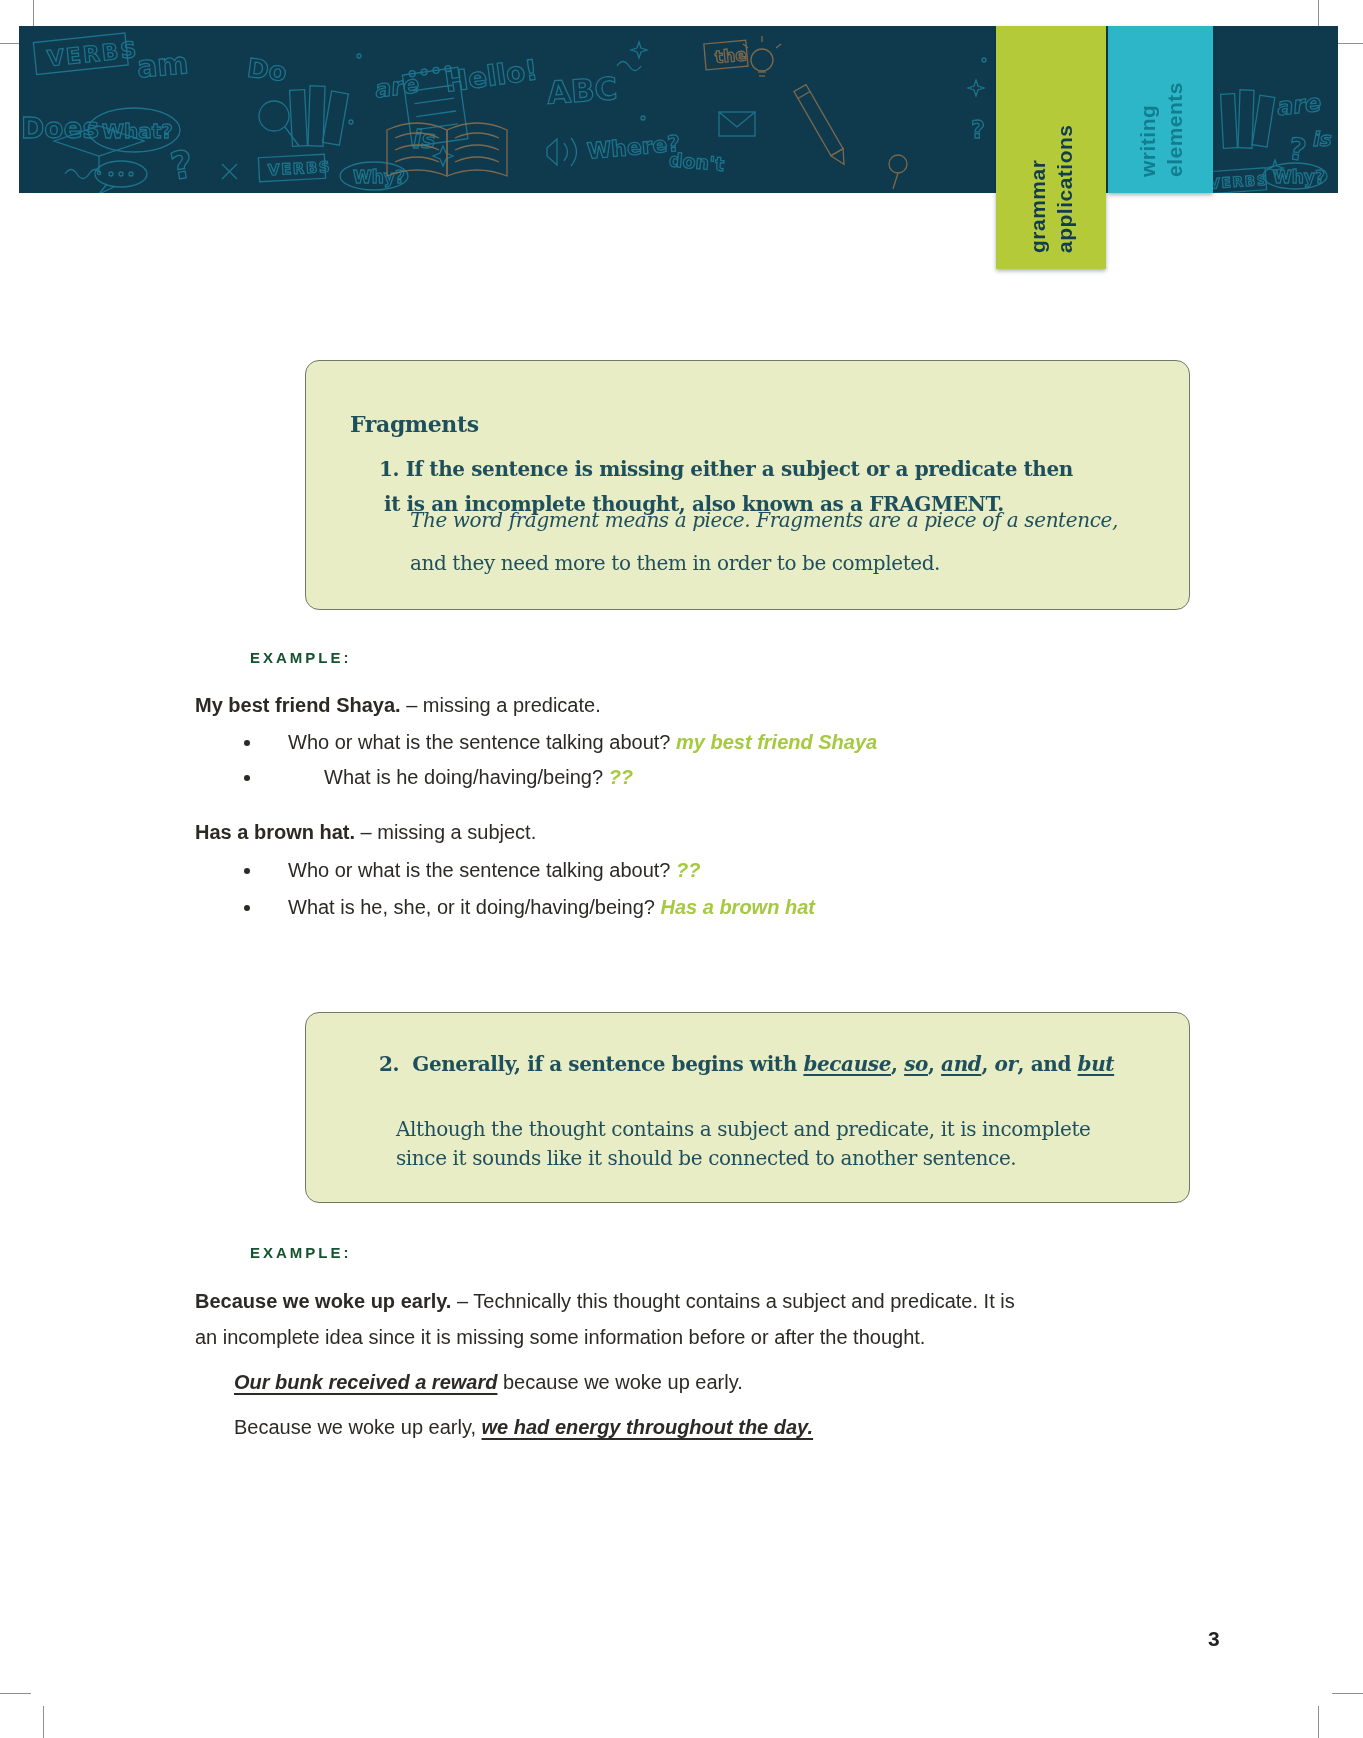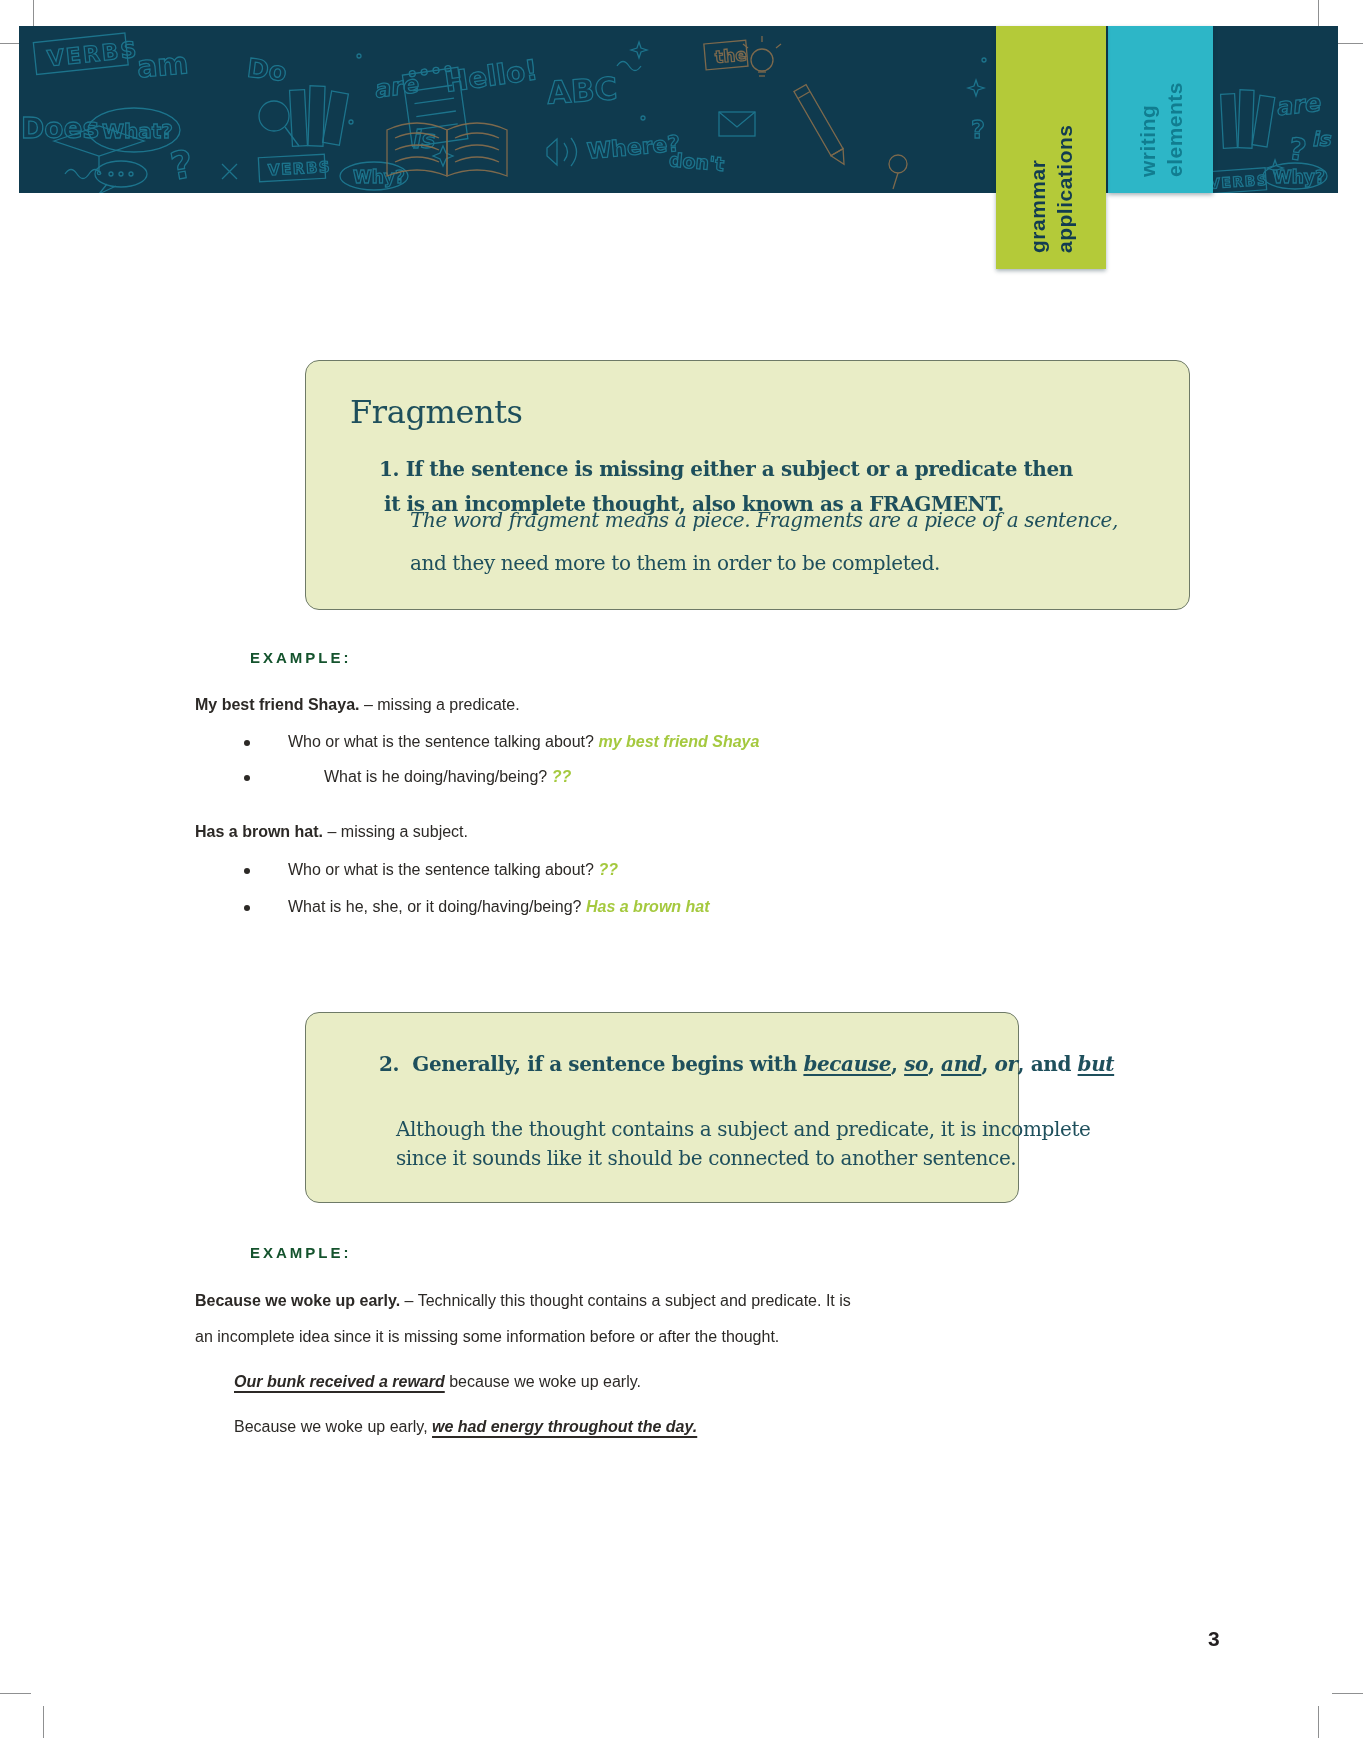--- a/index.html
+++ b/index.html
@@ -22,28 +22,28 @@
     padding-top:16px;white-space:nowrap;
   }
   #tab-grammar .vtext{color:#123c50;}
   #tab-writing .vtext{color:#117d90;}
   
   .rule-box{
     background:#e9edc6;border:1.5px solid #6e7a67;border-radius:14px;
     box-sizing:border-box;
   }
   #rule1{left:305px;top:360px;width:885px;height:250px;}
-  #rule2{left:305px;top:1012px;width:714px;height:191px;}
+  #rule2{left:305px;top:1012px;width:885px;height:191px;}
   .slab{font-family:"DejaVu Serif","Liberation Serif",serif;color:#1e4f5c;letter-spacing:-0.4px;white-space:nowrap;}
-  .slab-title{font-size:32px;font-weight:normal;}
+  .slab-title{font-size:22px;font-weight:bold;margin-top:18px;}
   .slab-bold{font-size:20px;font-weight:bold;}
   .slab-reg{font-size:20px;}
   
   .example-h{font-size:15px;letter-spacing:3px;font-weight:600;color:#14532d;white-space:nowrap;}
-  .sans{font-size:16px;color:#2c2926;line-height:22px;white-space:nowrap;}
+  .sans{font-size:20px;color:#2c2926;line-height:22px;white-space:nowrap;}
   .para{white-space:normal;line-height:36px;width:1020px;}
   .bullet-dot{width:6px;height:6px;border-radius:50%;background:#2c2926;}
   
   .b{font-weight:bold;}
   .i{font-style:italic;}
   .iu{font-style:italic;text-decoration:underline;text-underline-offset:3px;text-decoration-thickness:1.5px;}
   .biu{font-weight:bold;font-style:italic;text-decoration:underline;text-underline-offset:4px;text-decoration-thickness:2px;}
   .accent{color:#a5c93f;font-weight:bold;font-style:italic;}
   #page-number{font-size:21px;font-weight:bold;color:#231f20;}
   

